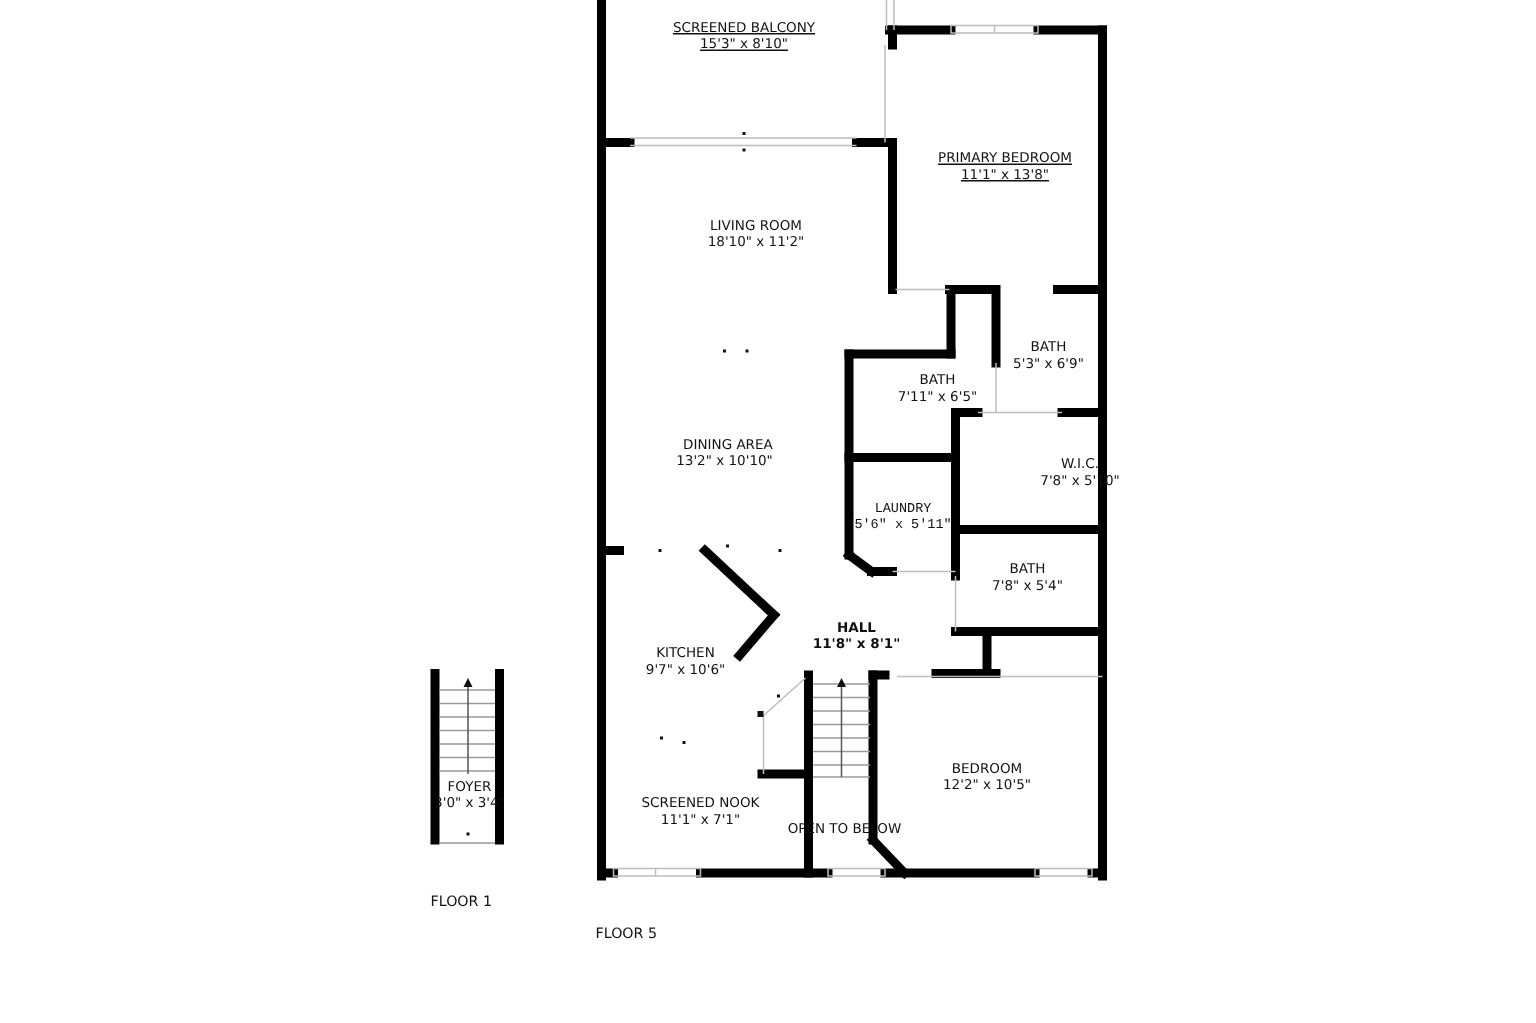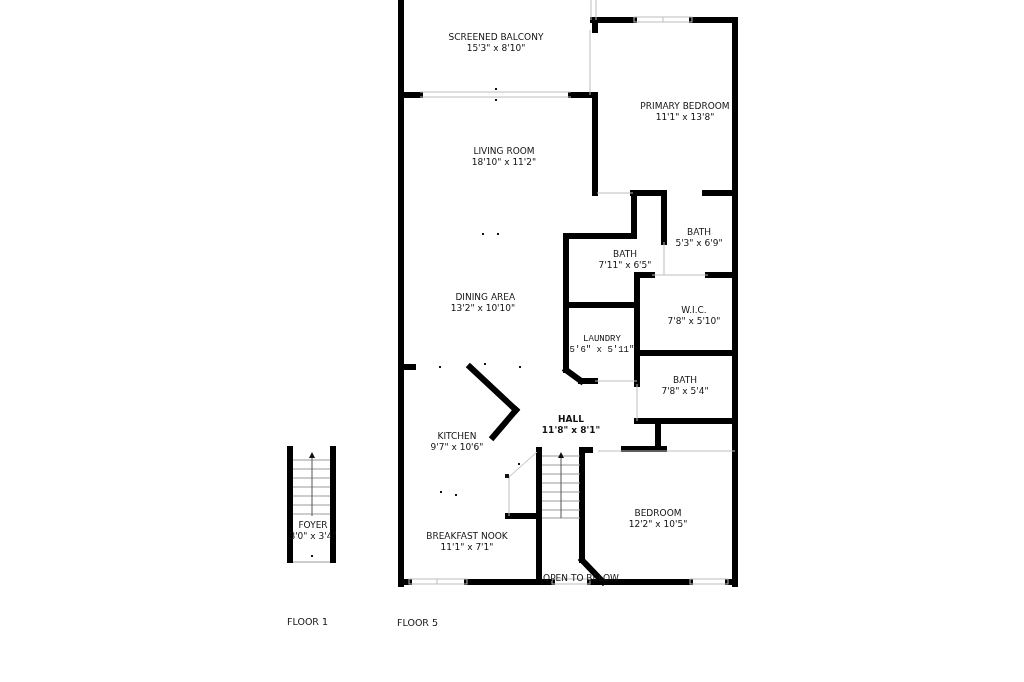--- a/index.html
+++ b/index.html
@@ -143,45 +143,45 @@
     <rect x="439" y="366" width="2" height="2"></rect>
     <rect x="484" y="363" width="2" height="2"></rect>
     <rect x="519" y="366" width="2" height="2"></rect>
     <rect x="440" y="491" width="2" height="2"></rect>
     <rect x="455" y="494" width="2" height="2"></rect>
     <rect x="518" y="463" width="2" height="2"></rect>
     <rect x="505" y="474" width="4" height="4"></rect>
   </g>
 </svg>
 
-<div class="lbl" style="left:496px; top:32px;">
+<div class="lbl" style="left:496px; top:14px;text-decoration:underline;">
   <span class="name">SCREENED BALCONY</span>
   <span class="dim">15'3" x 8'10"</span>
 </div>
-<div class="lbl" style="left:685px; top:101px;">
+<div class="lbl" style="left:670px; top:101px;text-decoration:underline;">
   <span class="name">PRIMARY BEDROOM</span>
   <span class="dim">11'1" x 13'8"</span>
 </div>
 <div class="lbl" style="left:504px; top:146px;">
   <span class="name">LIVING ROOM</span>
   <span class="dim">18'10" x 11'2"</span>
 </div>
 <div class="lbl" style="left:699px; top:227px;">
   <span class="name">BATH</span>
   <span class="dim">5'3" x 6'9"</span>
 </div>
 <div class="lbl" style="left:625px; top:249px;">
   <span class="name">BATH</span>
   <span class="dim">7'11" x 6'5"</span>
 </div>
 <div class="lbl" style="left:483px; top:292px;text-align:right;">
   <span class="name">DINING AREA</span>
   <span class="dim">13'2" x 10'10"</span>
 </div>
-<div class="lbl" style="left:694px; top:305px;">
+<div class="lbl" style="left:720px; top:305px;">
   <span class="name">W.I.C.</span>
   <span class="dim">7'8" x 5'10"</span>
 </div>
 <div class="lbl" style="left:602px; top:334px;font-family:Liberation Mono, monospace;">
   <span class="name">LAUNDRY</span>
   <span class="dim">5'6" x 5'11"</span>
 </div>
 <div class="lbl" style="left:685px; top:375px;">
   <span class="name">BATH</span>
   <span class="dim">7'8" x 5'4"</span>
@@ -192,26 +192,26 @@
 </div>
 <div class="lbl" style="left:457px; top:431px;">
   <span class="name">KITCHEN</span>
   <span class="dim">9'7" x 10'6"</span>
 </div>
 <div class="lbl" style="left:658px; top:508px;">
   <span class="name">BEDROOM</span>
   <span class="dim">12'2" x 10'5"</span>
 </div>
 <div class="lbl" style="left:467px; top:531px;">
-  <span class="name">BREAKFAST NOOK</span>
+  <span class="name">SCREENED NOOK</span>
   <span class="dim">11'1" x 7'1"</span>
 </div>
-<div class="lbl" style="left:581px; top:548px;margin-top:25px;">
+<div class="lbl" style="left:563px; top:548px;">
   <span class="name">OPEN TO BELOW</span>
 </div>
 <div class="lbl" style="left:313px; top:520px;">
   <span class="name">FOYER</span>
   <span class="dim">3'0" x 3'4"</span>
 </div>
 
-<div class="floor" style="left:287px; top:596px;margin-top:20px;">FLOOR 1</div>
+<div class="floor" style="left:287px; top:596px;">FLOOR 1</div>
 <div class="floor" style="left:397px; top:617px;">FLOOR 5</div>
 <div class="wm">SWFLAMLS</div>
 
 </body></html>

